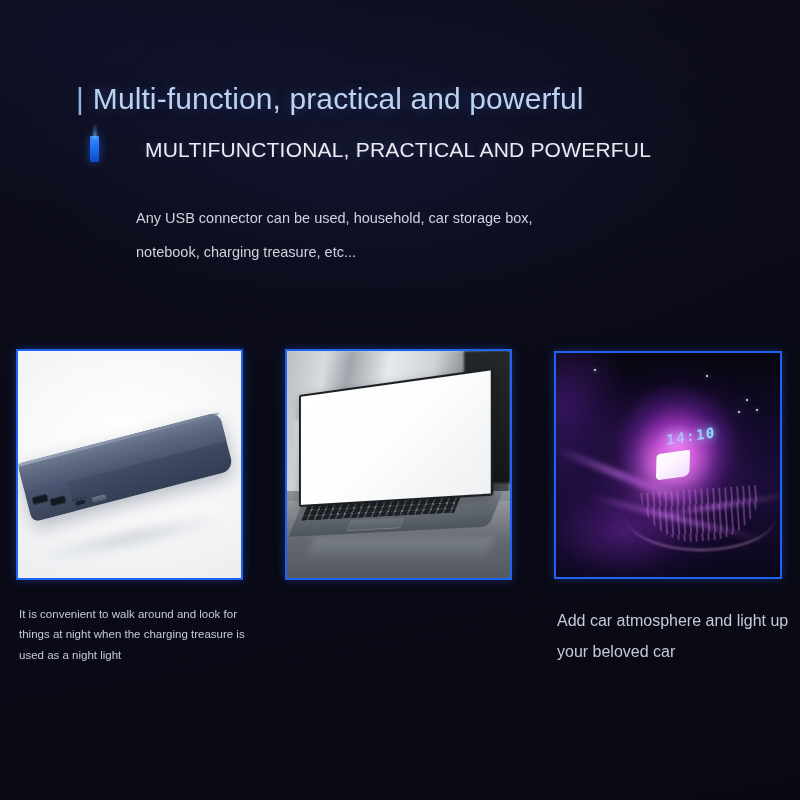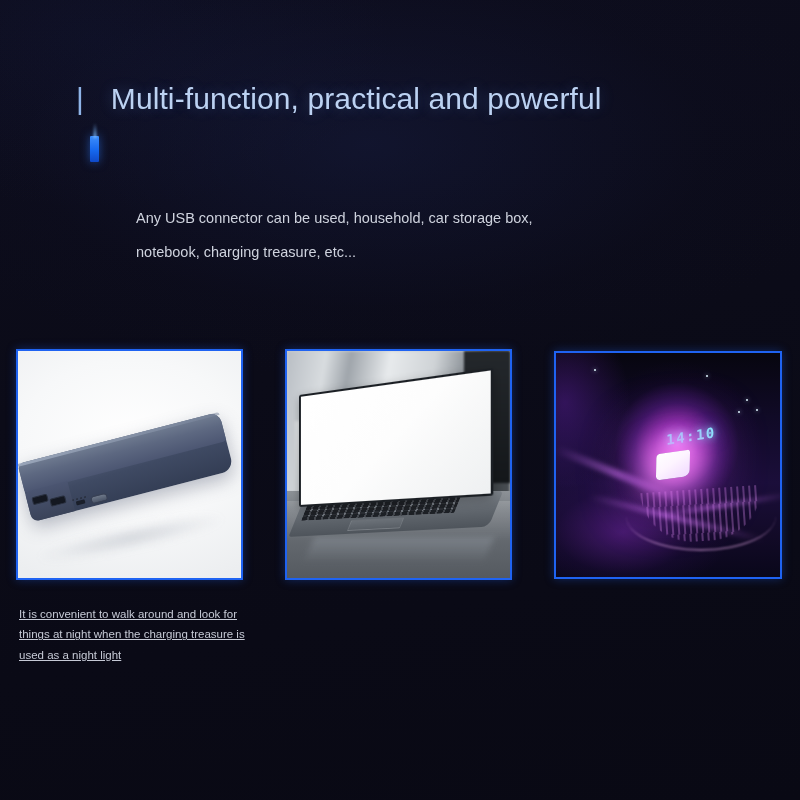--- a/index.html
+++ b/index.html
@@ -33,21 +33,20 @@
     color:#8fb4e8;
     margin-right:9px;
     font-weight:400;
   }
   .title-text {
     font-size:30px; line-height:1;
     color:#bcd2f2;
     font-weight:400;
     letter-spacing:0.1px;
     text-shadow:0 0 14px rgba(100,150,240,0.30);
-    margin-left:18px;
   }
 
   .sub-row {
     position:absolute; left:90px; top:136px;
     display:flex; align-items:center; white-space:nowrap;
   }
   .accent-bar {
     position:relative;
     width:9px; height:26px;
     background:linear-gradient(180deg,#3d8dfb 0%,#1668ee 55%,#0f49c8 100%);
@@ -302,21 +301,21 @@
   .car-spark.k2 { left:200px; top:56px; }
   .car-spark.k3 { left:182px; top:58px; }
   .car-spark.k4 { left:38px; top:16px; }
   .car-spark.k5 { left:150px; top:22px; }
 
   
   .caption { position:absolute; color:#c6cad6; }
 
   #caption-1 {
     left:19px; top:604px; width:228px;
-    font-size:11.5px; line-height:1.78;text-decoration:underline;
+    font-size:11.5px; line-height:1.78;
   }
   #caption-2 {
     left:286px; top:608px; width:240px;
     font-size:14px; line-height:2.0;
   }
   #caption-3 {
     left:557px; top:605px; width:235px;
     font-size:16px; line-height:1.95;
   }
 </style>
@@ -327,20 +326,21 @@
 
   <div class="header">
 
     <div class="title-row">
       <span class="title-pipe">|</span>
       <span class="title-text">Multi-function, practical and powerful</span>
     </div>
 
     <div class="sub-row">
       <span class="accent-bar"></span>
+      <span class="sub-text">MULTIFUNCTIONAL, PRACTICAL AND POWERFUL</span>
     </div>
 
     <p class="desc">Any USB connector can be used, household, car storage box, notebook, charging treasure, etc...</p>
   </div>
 
   <div class="cards">
 
     <div class="card" id="card-1">
       <div class="frame">
         <div class="photo-powerbank">
@@ -394,14 +394,15 @@
           <div class="car-arc"></div>
           <div class="car-grille"></div>
           <div class="car-digits">14:10</div>
           <div class="car-led-core"></div>
         </div>
       </div>
     </div>
   </div>
 
   <p class="caption" id="caption-1">It is convenient to walk around and look for things at night when the charging treasure is used as a night light</p>
+  <p class="caption" id="caption-3">Add car atmosphere and light up your beloved car</p>
 
 </div>
 
 </body></html>

